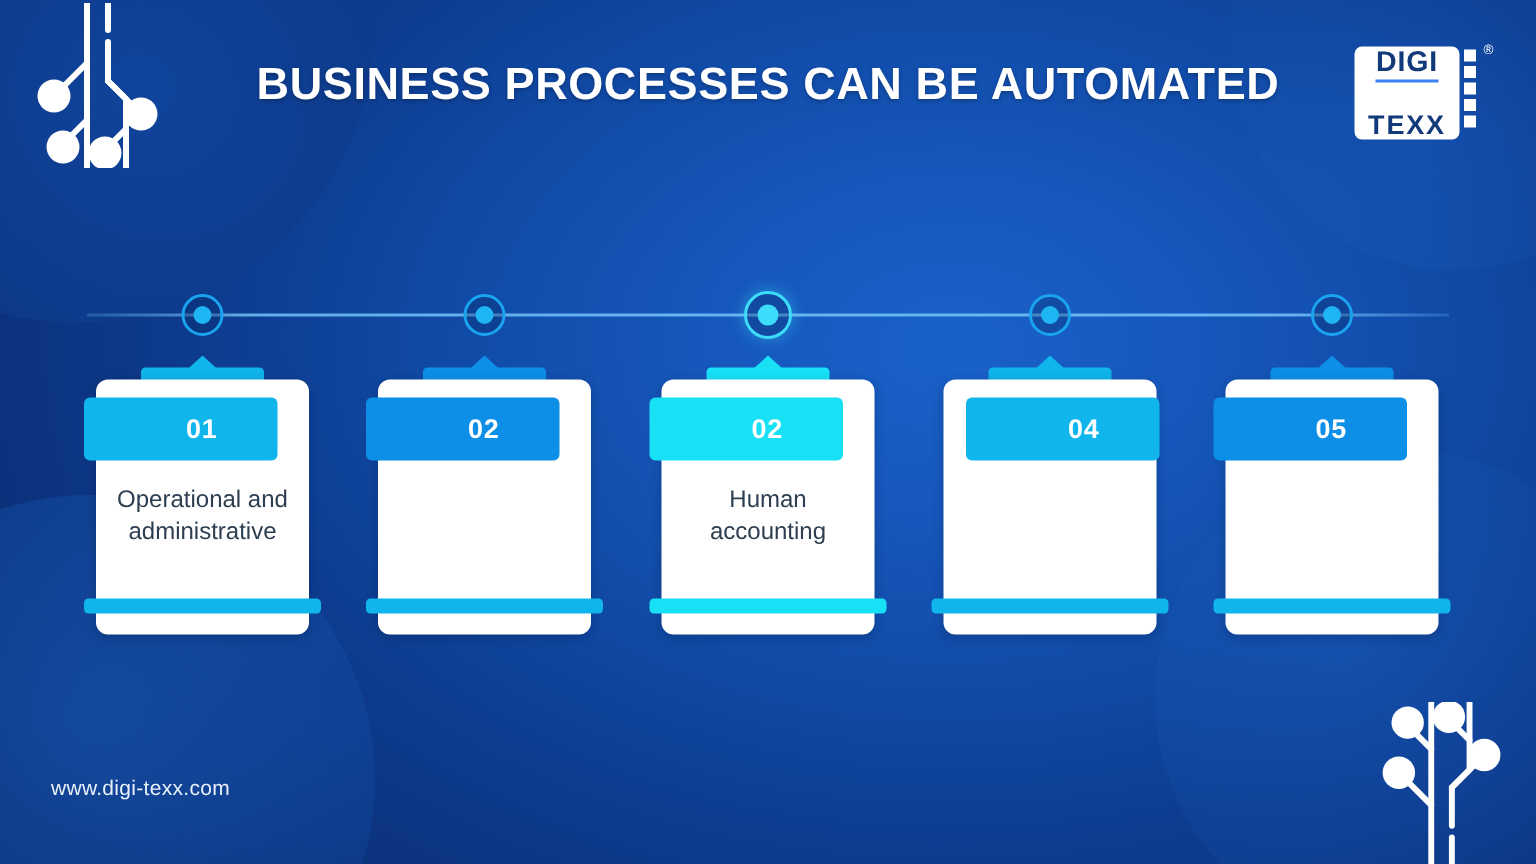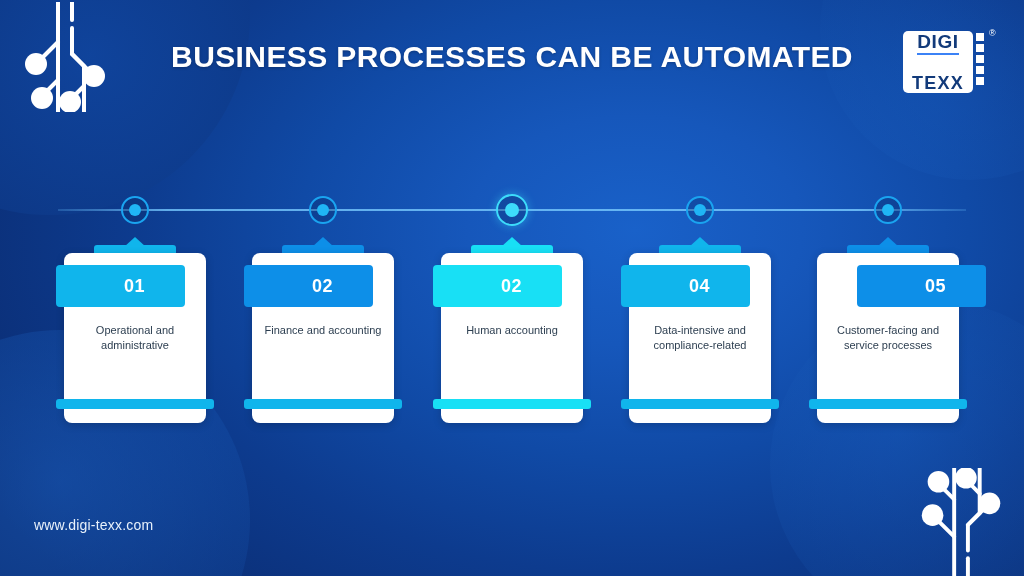--- a/index.html
+++ b/index.html
@@ -180,21 +180,21 @@
     font-size:18px;
     font-weight:bold;
     letter-spacing:.5px;
     padding-left:28px;
   }
   .card-text {
     position:absolute;
     left:14px; right:14px; top:78px;
     text-align:center;
     color:#2c3e50;
-    font-size:11px;
+    font-size:16px;
     line-height:1.34;
   }
   
   .card-foot {
     position:absolute;
     left:0; top:154px;
     width:158px; height:10px;
     border-radius:3px;
   }
 
@@ -296,44 +296,41 @@
         <div class="card-body"></div>
         <div class="card-band" style="background: rgb(16, 181, 236);">01</div>
         <div class="card-text">Operational and administrative</div>
         <div class="card-foot" style="background: rgb(16, 181, 236);"></div>
       </div>
       <div class="card" style="left: 244px;">
         <div class="card-tab" style="background: rgb(13, 143, 232);"></div>
         <div class="card-arrow" style="color: rgb(13, 143, 232);"></div>
         <div class="card-body"></div>
         <div class="card-band" style="background: rgb(13, 143, 232); text-align: right;">02</div>
-        <div class="card-text">Finance and accounting</div>
         <div class="card-foot" style="background: rgb(16, 181, 236);"></div>
       </div>
       <div class="card" style="left: 433px;">
         <div class="card-tab" style="background: rgb(24, 224, 245);"></div>
         <div class="card-arrow" style="color: rgb(24, 224, 245);"></div>
         <div class="card-body"></div>
         <div class="card-band" style="background: rgb(24, 224, 245);">02</div>
         <div class="card-text">Human accounting</div>
         <div class="card-foot" style="background: rgb(24, 224, 245);"></div>
       </div>
       <div class="card" style="left: 621px;">
         <div class="card-tab" style="background: rgb(16, 181, 236);"></div>
         <div class="card-arrow" style="color: rgb(16, 181, 236);"></div>
         <div class="card-body"></div>
-        <div class="card-band" style="background: rgb(16, 181, 236);">04</div>
-        <div class="card-text">Data-intensive and compliance-related</div>
+        <div class="card-band" style="background: rgb(16, 181, 236); margin-left: 23px;">04</div>
         <div class="card-foot" style="background: rgb(16, 181, 236);"></div>
       </div>
       <div class="card" style="left: 809px;">
         <div class="card-tab" style="background: rgb(13, 143, 232);"></div>
         <div class="card-arrow" style="color: rgb(13, 143, 232);"></div>
         <div class="card-body"></div>
-        <div class="card-band" style="background: rgb(13, 143, 232); margin-left: 48px;">05</div>
-        <div class="card-text">Customer-facing and service processes</div>
+        <div class="card-band" style="background: rgb(13, 143, 232);">05</div>
         <div class="card-foot" style="background: rgb(16, 181, 236);"></div>
       </div>
     </div>
 
   <div class="url">www.digi-texx.com</div>
 
 </div>
 
 </body></html>

